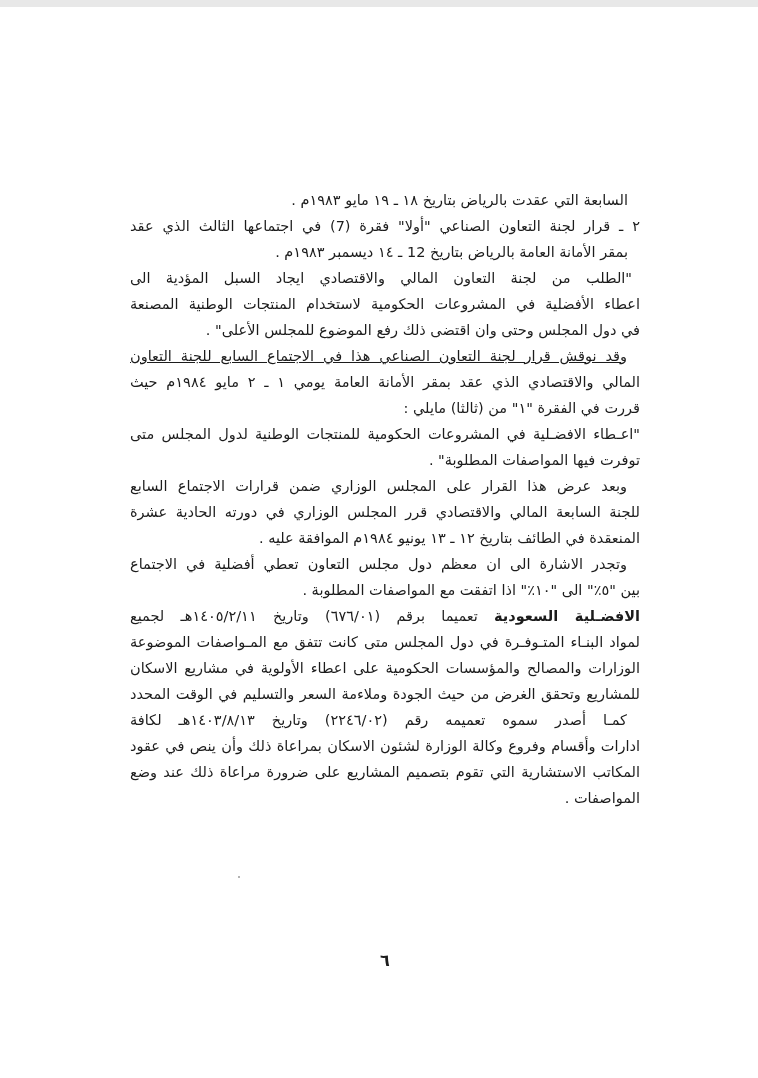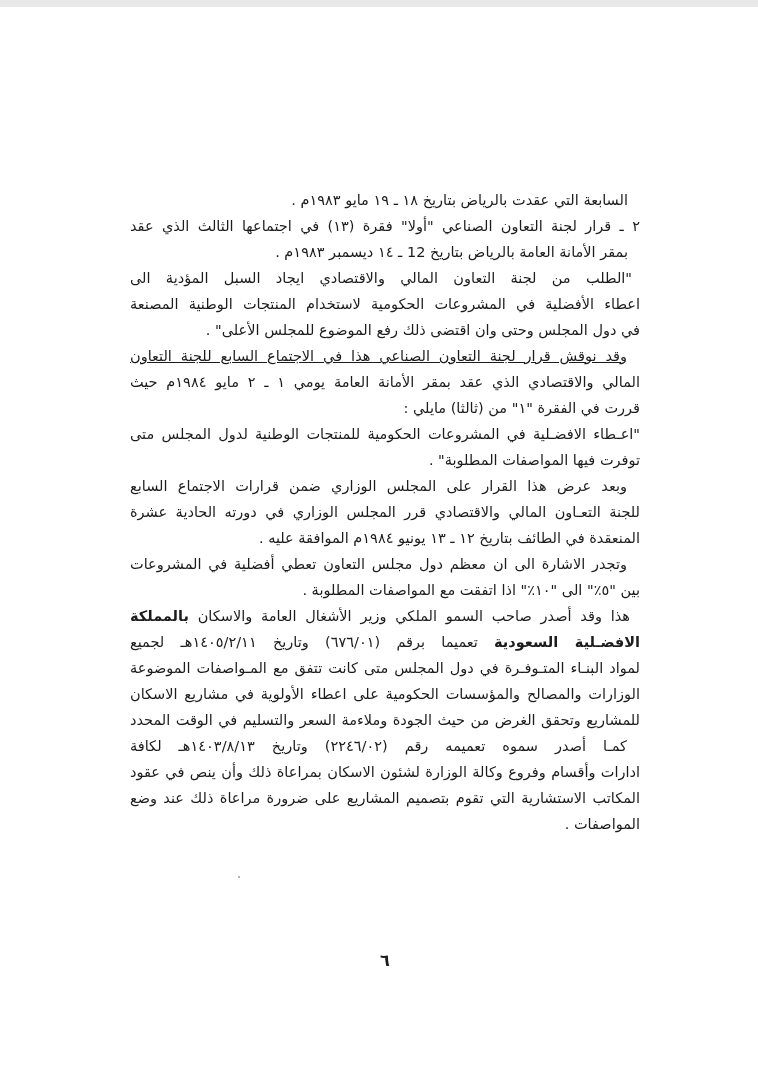--- a/index.html
+++ b/index.html
@@ -63,36 +63,35 @@
     border-radius: 50%;
     background: #9a9a9a;
   }
 </style>
 </head>
 <body>
 
 <div class="page">
   <main class="doc-text">
       <div class="line right" style="padding-right: 12px;"><span>السابعة التي عقدت بالرياض بتاريخ ١٨ ـ ١٩ مايو ١٩٨٣م .</span></div>
-      <div class="line justify"><span>٢ ـ قرار لجنة التعاون الصناعي "أولا" فقرة (١٣) في اجتماعها الثالث الذي عقد</span></div>
+      <div class="line justify"><span>٢ ـ قرار لجنة التعاون الصناعي "أولا" فقرة (7) في اجتماعها الثالث الذي عقد</span></div>
       <div class="line right" style="padding-right: 12px;"><span>بمقر الأمانة العامة بالرياض بتاريخ 12 ـ ١٤ ديسمبر ١٩٨٣م .</span></div>
       <div class="line justify" style="padding-right: 8px;"><span>"الطلب من لجنة التعاون المالي والاقتصادي ايجاد السبل المؤدية الى</span></div>
       <div class="line justify"><span>اعطاء الأفضلية في المشروعات الحكومية لاستخدام المنتجات الوطنية المصنعة</span></div>
       <div class="line right"><span>في دول المجلس وحتى وان اقتضى ذلك رفع الموضوع للمجلس الأعلى" .</span></div>
       <div class="line justify" style="padding-right: 13px; text-decoration: underline;"><span>وقد نوقش قرار لجنة التعاون الصناعي هذا في الاجتماع السابع للجنة التعاون</span></div>
       <div class="line justify"><span>المالي والاقتصادي الذي عقد بمقر الأمانة العامة يومي ١ ـ ٢ مايو ١٩٨٤م حيث</span></div>
       <div class="line right"><span>قررت في الفقرة "١" من (ثالثا) مايلي :</span></div>
       <div class="line justify"><span>"اعـطاء الافضـلية في المشروعات الحكومية للمنتجات الوطنية لدول المجلس متى</span></div>
       <div class="line right"><span>توفرت فيها المواصفات المطلوبة" .</span></div>
       <div class="line justify" style="padding-right: 13px;"><span>وبعد عرض هذا القرار على المجلس الوزاري ضمن قرارات الاجتماع السابع</span></div>
-      <div class="line justify"><span>للجنة التعـاون المالي والاقتصادي قرر المجلس الوزاري في دورته الحادية عشرة</span></div>
+      <div class="line justify"><span>للجنة السابعة المالي والاقتصادي قرر المجلس الوزاري في دورته الحادية عشرة</span></div>
       <div class="line right"><span>المنعقدة في الطائف بتاريخ ١٢ ـ ١٣ يونيو ١٩٨٤م الموافقة عليه .</span></div>
-      <div class="line justify" style="padding-right: 13px;"><span>وتجدر الاشارة الى ان معظم دول مجلس التعاون تعطي أفضلية في المشروعات</span></div>
+      <div class="line justify" style="padding-right: 13px;"><span>وتجدر الاشارة الى ان معظم دول مجلس التعاون تعطي أفضلية في الاجتماع</span></div>
       <div class="line right"><span>بين "٥٪" الى "١٠٪" اذا اتفقت مع المواصفات المطلوبة .</span></div>
-      <div class="line justify" style="padding-right: 10px;"><span>هذا وقد أصدر صاحب السمو الملكي وزير الأشغال العامة والاسكان </span><span class="bold">بالمملكة</span></div>
       <div class="line justify"><span class="bold">الافضـلية السعودية</span><span> تعميما برقم (٦٧٦/٠١) وتاريخ ١٤٠٥/٢/١١هـ لجميع</span></div>
       <div class="line justify"><span>لمواد البنـاء المتـوفـرة في دول المجلس متى كانت تتفق مع المـواصفات الموضوعة</span></div>
       <div class="line justify"><span>الوزارات والمصالح والمؤسسات الحكومية على اعطاء الأولوية في مشاريع الاسكان</span></div>
       <div class="line justify"><span>للمشاريع وتحقق الغرض من حيث الجودة وملاءمة السعر والتسليم في الوقت المحدد .</span></div>
       <div class="line justify" style="padding-right: 13px;"><span>كمـا أصدر سموه تعميمه رقم (٢٢٤٦/٠٢) وتاريخ ١٤٠٣/٨/١٣هـ لكافة</span></div>
       <div class="line justify"><span>ادارات وأقسام وفروع وكالة الوزارة لشئون الاسكان بمراعاة ذلك وأن ينص في عقود</span></div>
       <div class="line justify"><span>المكاتب الاستشارية التي تقوم بتصميم المشاريع على ضرورة مراعاة ذلك عند وضع</span></div>
       <div class="line right"><span>المواصفات .</span></div>
     </main>
   <span class="scan-speck"></span>

